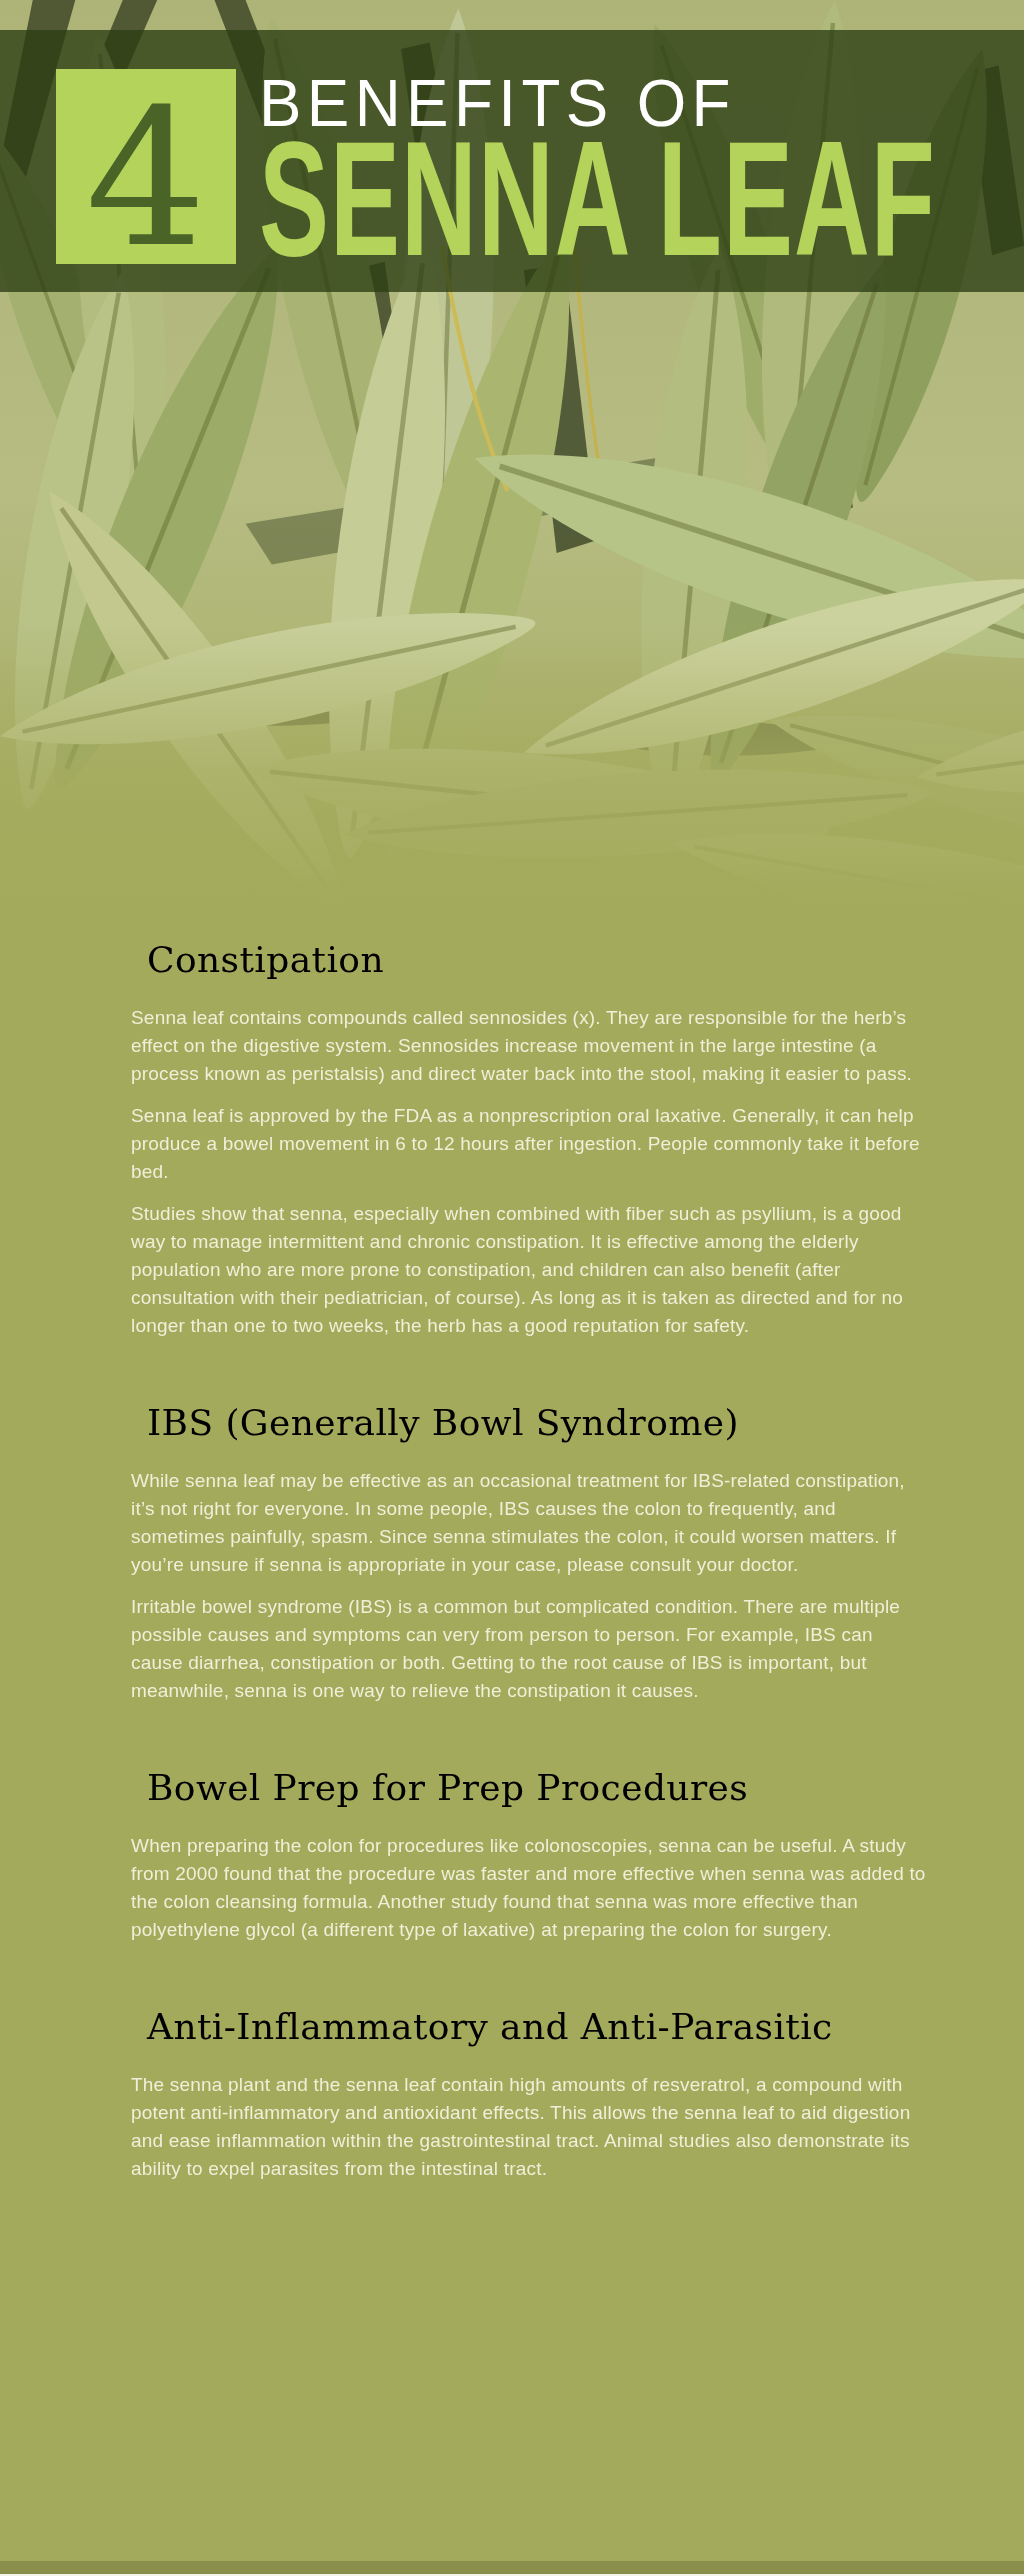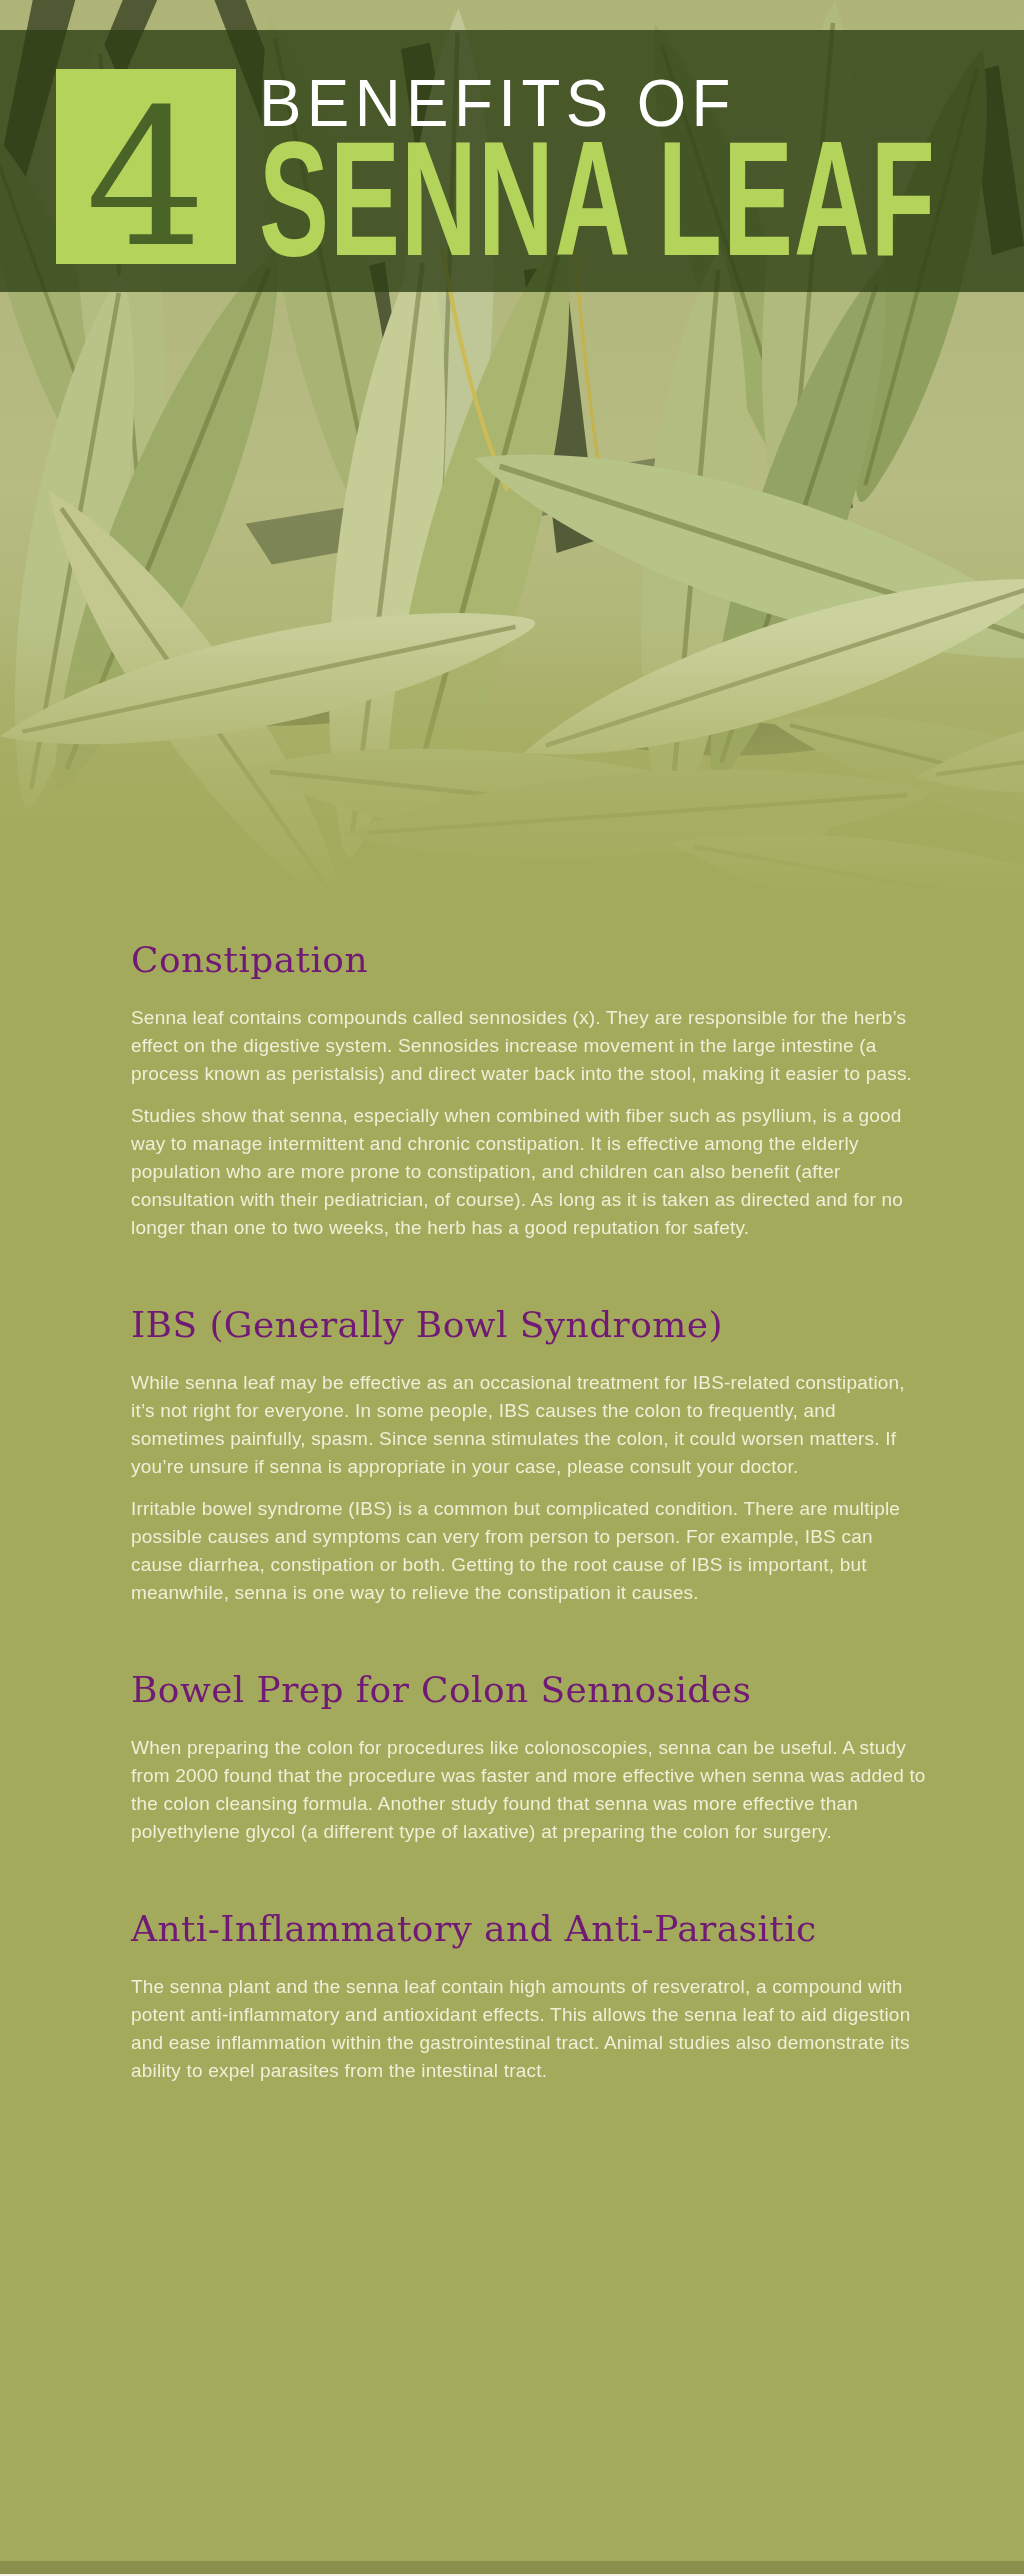--- a/index.html
+++ b/index.html
@@ -58,23 +58,23 @@
 
   
   .content {
     position:absolute; left:131px; top:936px;
     width:798px;
   }
   .section h2 {
     font-family:"DejaVu Serif", serif;
     font-weight:500;
     font-size:36px; line-height:47px;
-    color:#701a75;
+    color:#000000;
     letter-spacing:0.4px;
-    margin:59px 0 21px 0;
+    margin:59px 0 21px 16px;
   }
   .section:first-child h2 { margin-top:0; }
   .section p {
     font-size:19px; line-height:28px;
     color:#eef0d8;
     letter-spacing:0.2px;
     margin:0 0 14px 0;
   }
 
   
@@ -173,31 +173,32 @@
       <div class="title-line1">BENEFITS OF</div>
       <div class="title-line2">SENNA LEAF</div>
     </div>
   </header>
 
   <main class="content">
 
     <section class="section">
       <h2>Constipation</h2>
       <p>Senna leaf contains compounds called sennosides (x). They are responsible for the herb’s effect on the digestive system. Sennosides increase movement in the large intestine (a process known as peristalsis) and direct water back into the stool, making it easier to pass.</p>
+      <p>Senna leaf is approved by the FDA as a nonprescription oral laxative. Generally, it can help produce a bowel movement in 6 to 12 hours after ingestion. People commonly take it before bed.</p>
       <p>Studies show that senna, especially when combined with fiber such as psyllium, is a good way to manage intermittent and chronic constipation. It is effective among the elderly population who are more prone to constipation, and children can also benefit (after consultation with their pediatrician, of course). As long as it is taken as directed and for no longer than one to two weeks, the herb has a good reputation for safety.</p>
     </section>
 
     <section class="section">
       <h2>IBS (Generally Bowl Syndrome)</h2>
       <p>While senna leaf may be effective as an occasional treatment for IBS-related constipation, it’s not right for everyone. In some people, IBS causes the colon to frequently, and sometimes painfully, spasm. Since senna stimulates the colon, it could worsen matters. If you’re unsure if senna is appropriate in your case, please consult your doctor.</p>
       <p>Irritable bowel syndrome (IBS) is a common but complicated condition. There are multiple possible causes and symptoms can very from person to person. For example, IBS can cause diarrhea, constipation or both. Getting to the root cause of IBS is important, but meanwhile, senna is one way to relieve the constipation it causes.</p>
     </section>
 
     <section class="section">
-      <h2>Bowel Prep for Colon Sennosides</h2>
+      <h2>Bowel Prep for Prep Procedures</h2>
       <p>When preparing the colon for procedures like colonoscopies, senna can be useful. A study from 2000 found that the procedure was faster and more effective when senna was added to the colon cleansing formula. Another study found that senna was more effective than polyethylene glycol (a different type of laxative) at preparing the colon for surgery.</p>
     </section>
 
     <section class="section">
       <h2>Anti-Inflammatory and Anti-Parasitic</h2>
       <p>The senna plant and the senna leaf contain high amounts of resveratrol, a compound with potent anti-inflammatory and antioxidant effects. This allows the senna leaf to aid digestion and ease inflammation within the gastrointestinal tract. Animal studies also demonstrate its ability to expel parasites from the intestinal tract.</p>
     </section>
 
   </main>
 

